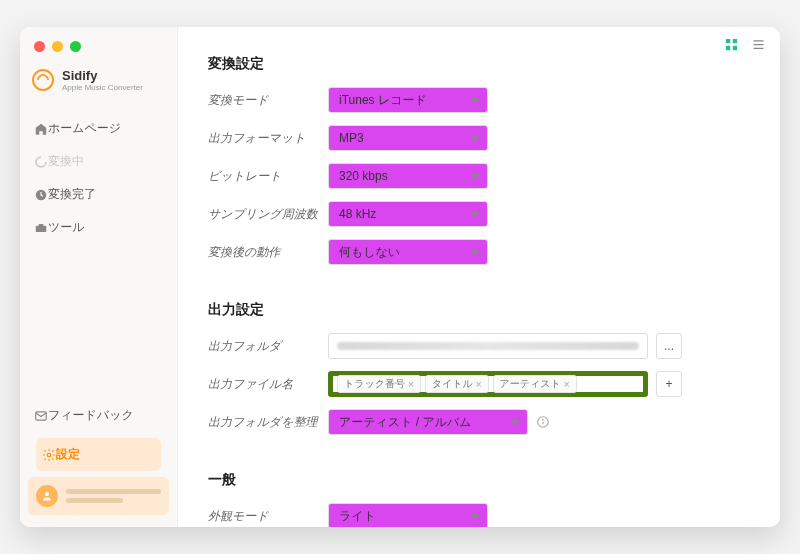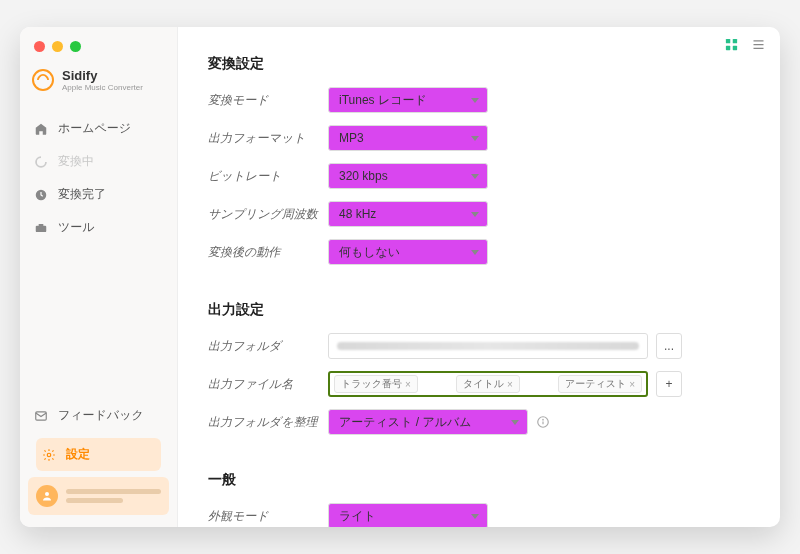--- a/index.html
+++ b/index.html
@@ -11,21 +11,21 @@
   .sidebar { width: 158px; background: #f9f8f7; display: flex; flex-direction: column; border-right: 1px solid #eee; }
   .traffic { display: flex; gap: 7px; padding: 14px 0 10px 14px; }
   .dot { width: 11px; height: 11px; border-radius: 50%; }
   .dot.r { background: #ff5f57; } .dot.y { background: #febc2e; } .dot.g { background: #28c840; }
   .brand { display: flex; align-items: center; gap: 8px; padding: 6px 12px 12px 12px; }
   .brand-icon { width: 22px; height: 22px; border: 2px solid #ff9a1f; border-radius: 50%; position: relative; }
   .brand-icon::after { content:""; position:absolute; inset:3px; border:2px solid #ff9a1f; border-radius:50%; border-right-color:transparent; border-bottom-color:transparent; transform:rotate(45deg); }
   .brand-text .t1 { font-size: 13px; font-weight: 700; color: #333; }
   .brand-text .t2 { font-size: 8px; color: #999; }
   .nav { flex: 1; padding-top: 8px; }
-  .nav-item { display:flex; align-items:center; gap:10px; padding: 8px 14px; font-size:12px; color:#555; cursor:pointer; }
+  .nav-item { display:flex; align-items:center; padding: 8px 14px; font-size:12px; color:#555; cursor:pointer; }
   .nav-item.dim { color:#c8c8c8; }
   .nav-item.active { background:#ffe9d3; color:#ff8a00; border-radius:6px; margin:0 8px; padding:8px 6px; font-weight:600; }
   .nav-icon { width:14px; height:14px; display:flex; align-items:center; justify-content:center; }
   .nav-icon svg { width:14px; height:14px; }
   .sidebar-bottom { padding: 8px 8px 12px 8px; display:flex; flex-direction:column; gap:6px; }
   .user-card { display:flex; align-items:center; gap:8px; background:#ffe9d3; border-radius:6px; padding:8px; }
   .avatar { width:22px; height:22px; border-radius:50%; background:#ffb65c; display:flex; align-items:center; justify-content:center; }
   .avatar svg { width:12px; height:12px; fill:#fff; }
   .user-lines { flex:1; display:flex; flex-direction:column; gap:4px; }
   .user-lines .line { height:5px; border-radius:3px; background:rgba(200,160,110,0.4); }
@@ -41,21 +41,21 @@
   .row-label { width:120px; color:#666;font-style:italic; }
   .select { position:relative; width:160px; height:26px; border:1px solid #ddd; border-radius:3px;
             display:flex; align-items:center; padding:0 22px 0 10px; color:#333; background:#d946ef; cursor:pointer; }
   .select::after { content:""; position:absolute; right:8px; top:10px; width:0; height:0;
                    border-left:4px solid transparent; border-right:4px solid transparent; border-top:5px solid #888; }
   .select.wide { width:200px; }
   .out-folder { flex:1; max-width:320px; height:26px; border:1px solid #ddd; border-radius:3px; display:flex; align-items:center; padding:0 8px; }
   .blur-text { flex:1; height:8px; border-radius:4px;
                background:linear-gradient(90deg,#d8d8d8,#e6e6e6,#d8d8d8); filter:blur(1px); }
   .sq-btn { width:26px; height:26px; border:1px solid #ddd; border-radius:3px; margin-left:8px; display:flex; align-items:center; justify-content:center; font-size:12px; color:#555; cursor:pointer; background:#fff; }
-  .tags-box { flex:1; max-width:320px; height:26px; border:2px solid #4d7c0f; border-radius:3px; display:flex; align-items:center; gap:4px; padding:0 4px;justify-content:space-between; }
+  .tags-box { flex:1; max-width:320px; height:26px; border:5px solid #4d7c0f; border-radius:3px; display:flex; align-items:center; gap:4px; padding:0 4px; }
   .tag { height:18px; border:1px solid #e3e3e3; background:#fafafa; border-radius:3px; padding:0 6px; font-size:10px; color:#777; display:flex; align-items:center; gap:3px; }
   .tag .x { color:#aaa; font-size:10px; }
   .info-icon { margin-left:8px; width:14px; height:14px; }
   .info-icon svg { width:14px; height:14px; stroke:#aaa; fill:none; }
   .section-gap { height:18px; }
 </style>
 </head>
 <body>
 
 <div class="window">

